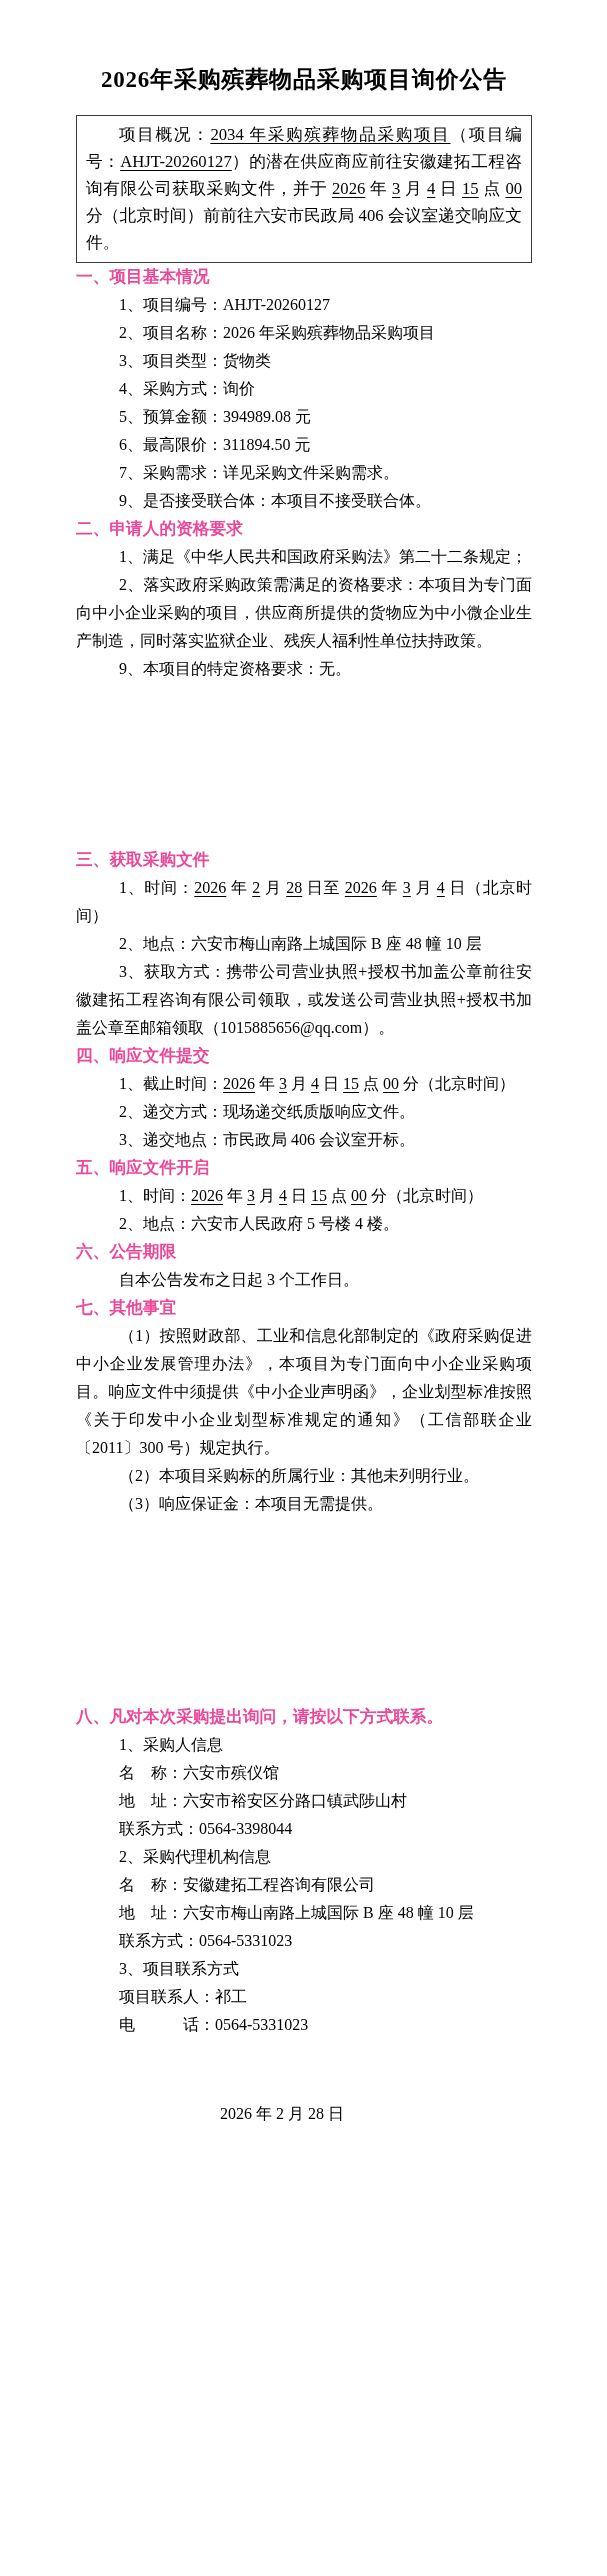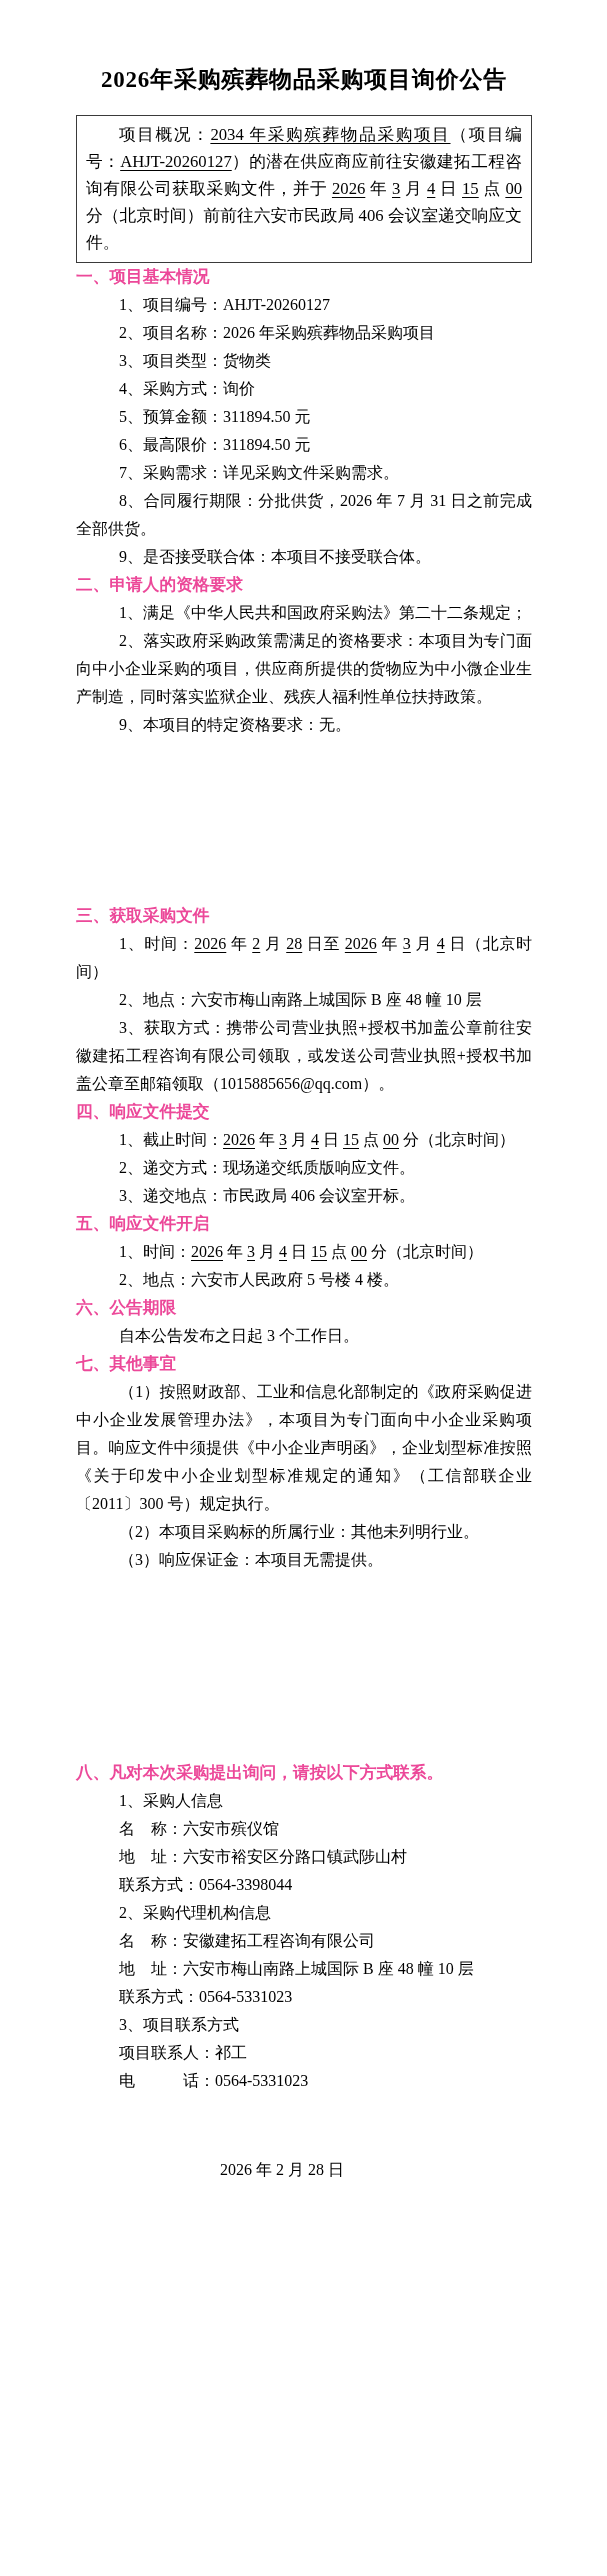--- a/index.html
+++ b/index.html
@@ -68,24 +68,23 @@
   <h1 class="title">2026年采购殡葬物品采购项目询价公告</h1>
   <div class="flow">
       <div class="overview-box">
         <p><span>项目概况：</span><u>2034 年采购殡葬物品采购项目</u><span>（项目编号：</span><u>AHJT-20260127</u><span>）的潜在供应商应前往安徽建拓工程咨询有限公司获取采购文件，并于 </span><u>2026</u><span> 年 </span><u>3</u><span> 月 </span><u>4</u><span> 日 </span><u>15</u><span> 点 </span><u>00</u><span> 分（北京时间）前前往六安市民政局 406 会议室递交响应文件。</span></p>
       </div>
       <div class="h">一、项目基本情况</div>
       <p class="para">1、项目编号：AHJT-20260127</p>
       <p class="para">2、项目名称：2026 年采购殡葬物品采购项目</p>
       <p class="para">3、项目类型：货物类</p>
       <p class="para">4、采购方式：询价</p>
-      <p class="para">5、预算金额：311894.50 元</p>
+      <p class="para">5、预算金额：394989.08 元</p>
       <p class="para">6、最高限价：311894.50 元</p>
       <p class="para">7、采购需求：详见采购文件采购需求。</p>
-      <p class="para">8、合同履行期限：分批供货，2026 年 7 月 31 日之前完成全部供货。</p>
       <p class="para">9、是否接受联合体：本项目不接受联合体。</p>
       <div class="h">二、申请人的资格要求</div>
       <p class="para">1、满足《中华人民共和国政府采购法》第二十二条规定；</p>
       <p class="para">2、落实政府采购政策需满足的资格要求：本项目为专门面向中小企业采购的项目，供应商所提供的货物应为中小微企业生产制造，同时落实监狱企业、残疾人福利性单位扶持政策。</p>
       <p class="para">9、本项目的特定资格要求：无。</p>
       <div class="gap" style="height: 163px;"></div>
       <div class="h">三、获取采购文件</div>
       <p class="para"><span>1、时间：</span><u>2026</u><span> 年 </span><u>2</u><span> 月 </span><u>28</u><span> 日至 </span><u>2026</u><span> 年 </span><u>3</u><span> 月 </span><u>4</u><span> 日（北京时间）</span></p>
       <p class="para">2、地点：六安市梅山南路上城国际 B 座 48 幢 10 层</p>
       <p class="para">3、获取方式：携带公司营业执照+授权书加盖公章前往安徽建拓工程咨询有限公司领取，或发送公司营业执照+授权书加盖公章至邮箱领取（1015885656@qq.com）。</p>

